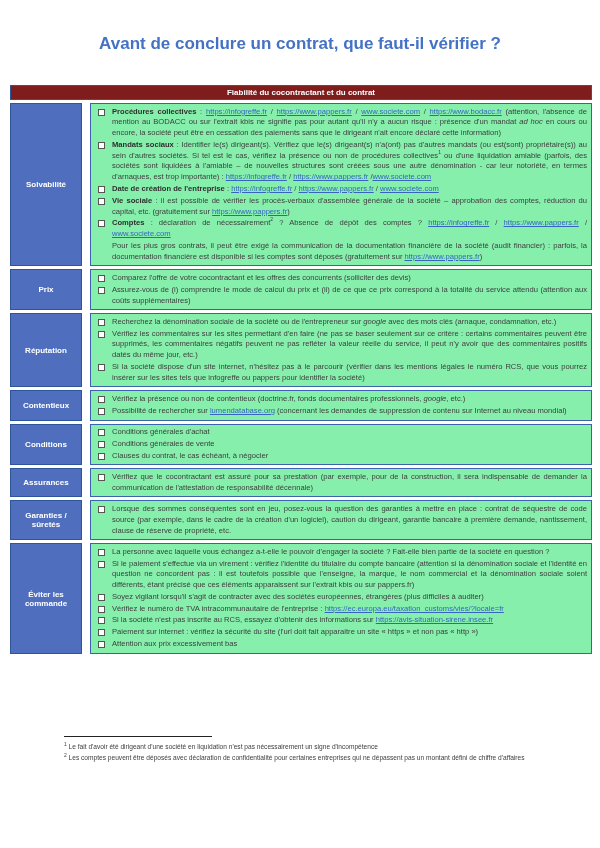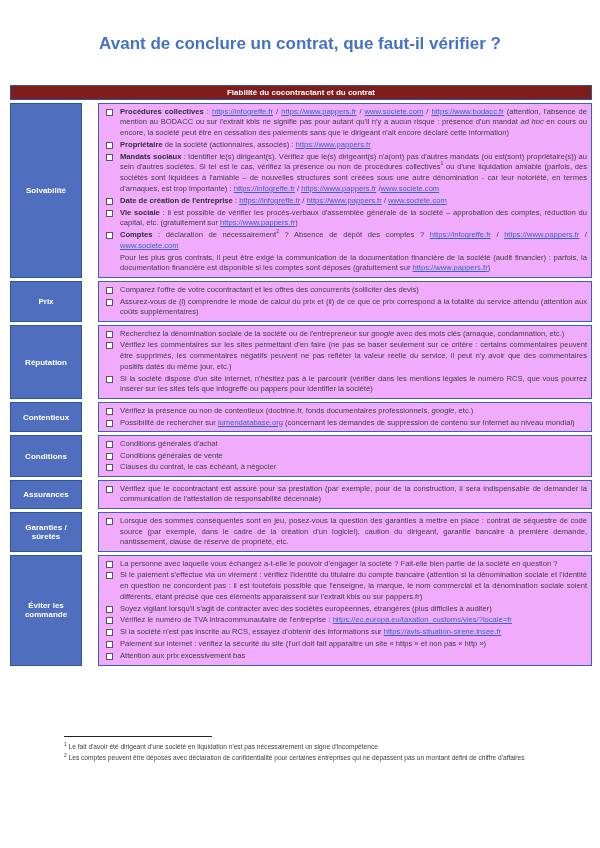--- a/index.html
+++ b/index.html
@@ -11,27 +11,27 @@
     position:absolute; top:34px; left:0; width:100%;
     text-align:center; color:#4472C4; font-size:17px; font-weight:bold;
   }
   .tbl { position:absolute; left:10px; top:85px; width:582px; }
   .tbl-header {
     background:#7f1d1d; border:1px solid #2E5597; color:#ffffff;
     font-weight:bold; font-size:8px; text-align:center; padding:2px 0;
   }
   .row { display:flex; align-items:stretch; margin-top:3px; }
   .cat {
-    flex:none; width:66px; margin-right:16px; padding:2px;
+    flex:none; width:66px; margin-right:8px; padding:2px;
     background:#4F6FBE; border:1px solid #2E5597; color:#ffffff;
     font-weight:bold; font-size:8px; text-align:center;
     display:flex; align-items:center; justify-content:center;
   }
   .items {
-    flex:1; background:#f0abfc; border:1.5px solid #3A62AE;
+    flex:1; background:#86efac; border:1.5px solid #3A62AE;
     padding:1.5px 4px 2px 4px;
   }
   .item { display:flex; margin:1px 0; }
   .cb {
     flex:none; width:5px; height:5px; border:1px solid #555555;
     margin:2px 7px 0 3px; background:#ffffff;
   }
   .item.nocb { padding-left:17px; }
   .txt {
     flex:1; font-size:7.6px; line-height:1.42; color:#3d3d3d;
@@ -55,24 +55,20 @@
     <div>
         <div class="row">
           <div class="cat">Solvabilité</div>
           <div class="items">
             <div class="item">
               <span class="cb"></span>
               <span class="txt"><b>Procédures collectives</b><span> : </span><a class="lnk">https://infogreffe.fr</a><span> / </span><a class="lnk">https://www.pappers.fr</a><span> / </span><a class="lnk">www.societe.com</a><span> / </span><a class="lnk">https://www.bodacc.fr</a><span> (attention, l'absence de mention au BODACC ou sur l'extrait kbis ne signifie pas pour autant qu'il n'y a aucun risque : présence d'un mandat </span><i>ad hoc</i><span> en cours ou encore, la société peut être en cessation des paiements sans que le dirigeant n'ait encore déclaré cette information)</span></span>
             </div>
             <div class="item">
               <span class="cb"></span>
-              <span class="txt"><b>Propriétaire</b><span> de la société (actionnaires, associés) : </span><a class="lnk">https://www.pappers.fr</a></span>
-            </div>
-            <div class="item">
-              <span class="cb"></span>
               <span class="txt"><b>Mandats sociaux</b><span> : Identifier le(s) dirigeant(s). Vérifiez que le(s) dirigeant(s) n'a(ont) pas d'autres mandats (ou est(sont) propriétaire(s)) au sein d'autres sociétés. Si tel est le cas, vérifiez la présence ou non de procédures collectives</span><sup>1</sup><span> ou d'une liquidation amiable (parfois, des sociétés sont liquidées à l'amiable – de nouvelles structures sont créées sous une autre dénomination - car leur notoriété, en termes d'arnaques, est trop importante) : </span><a class="lnk">https://infogreffe.fr</a><span> / </span><a class="lnk">https://www.pappers.fr</a><span> /</span><a class="lnk">www.societe.com</a></span>
             </div>
             <div class="item">
               <span class="cb"></span>
               <span class="txt"><b>Date de création de l'entreprise</b><span> : </span><a class="lnk">https://infogreffe.fr</a><span> / </span><a class="lnk">https://www.pappers.fr</a><span> / </span><a class="lnk">www.societe.com</a></span>
             </div>
             <div class="item">
               <span class="cb"></span>
               <span class="txt"><b>Vie sociale</b><span> : il est possible de vérifier les procès-verbaux d'assemblée générale de la société – approbation des comptes, réduction du capital, etc. (gratuitement sur </span><a class="lnk">https://www.pappers.fr</a><span>)</span></span>
             </div>

